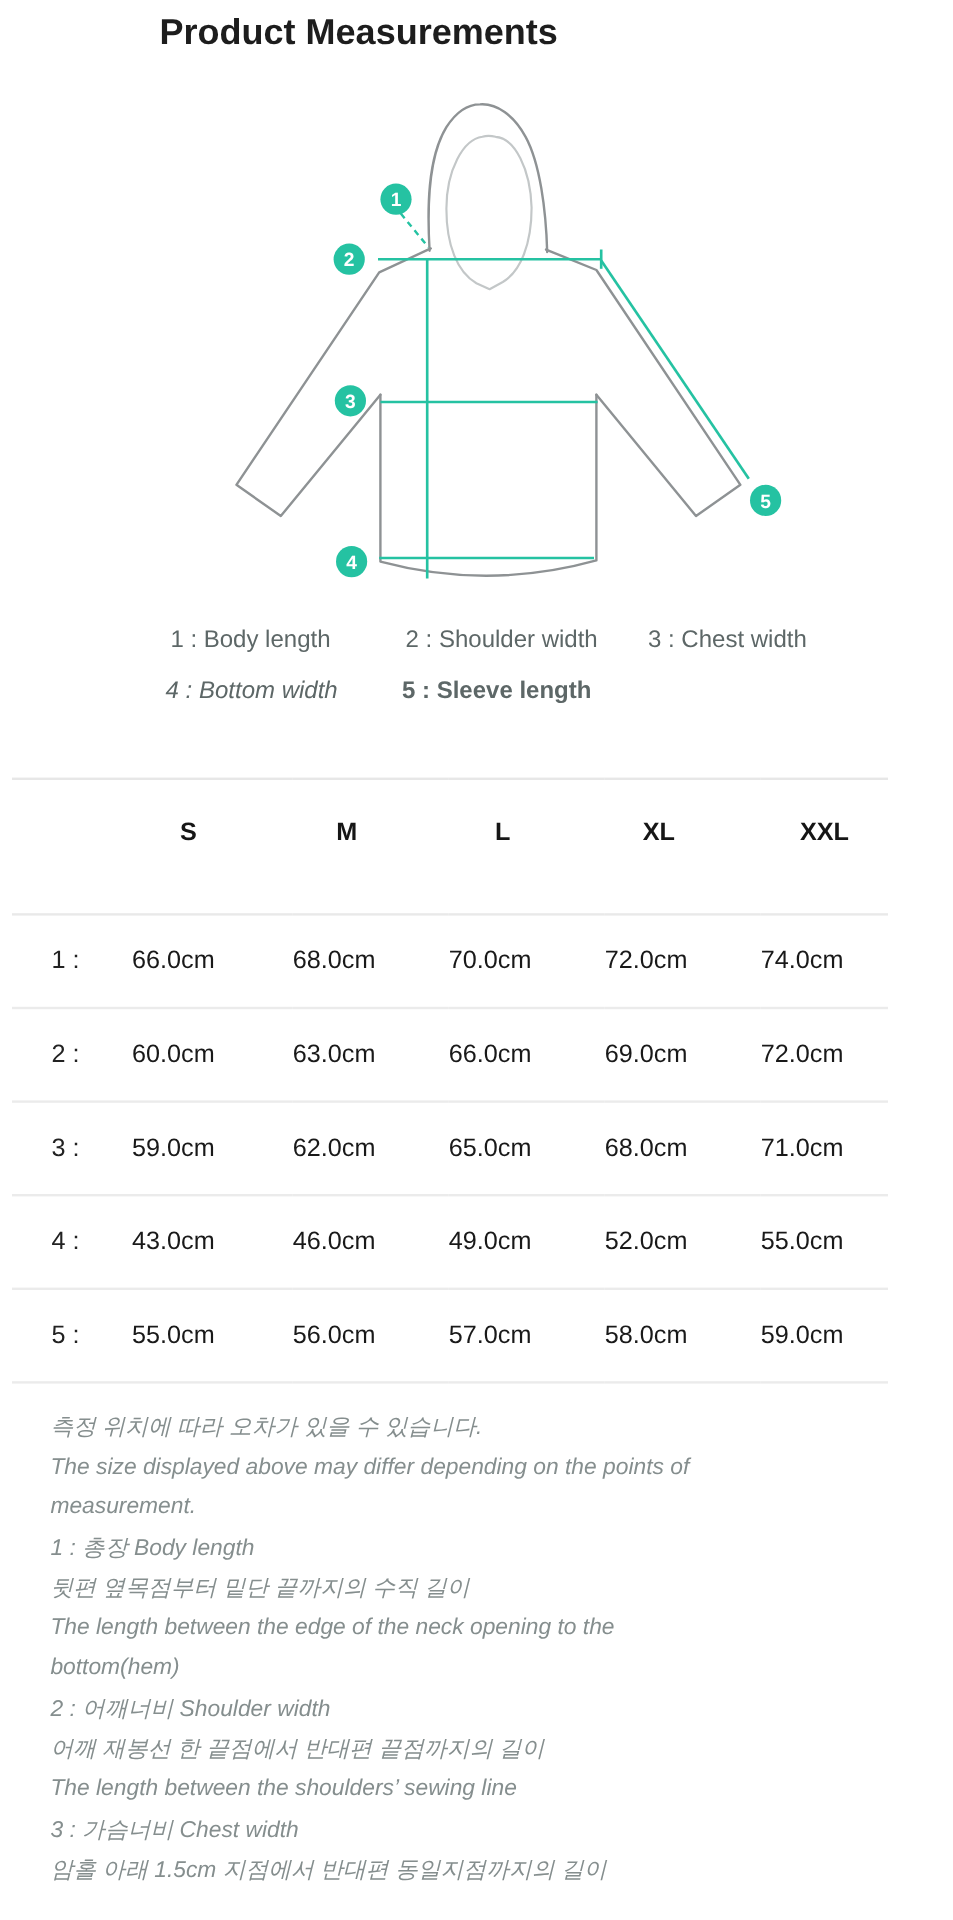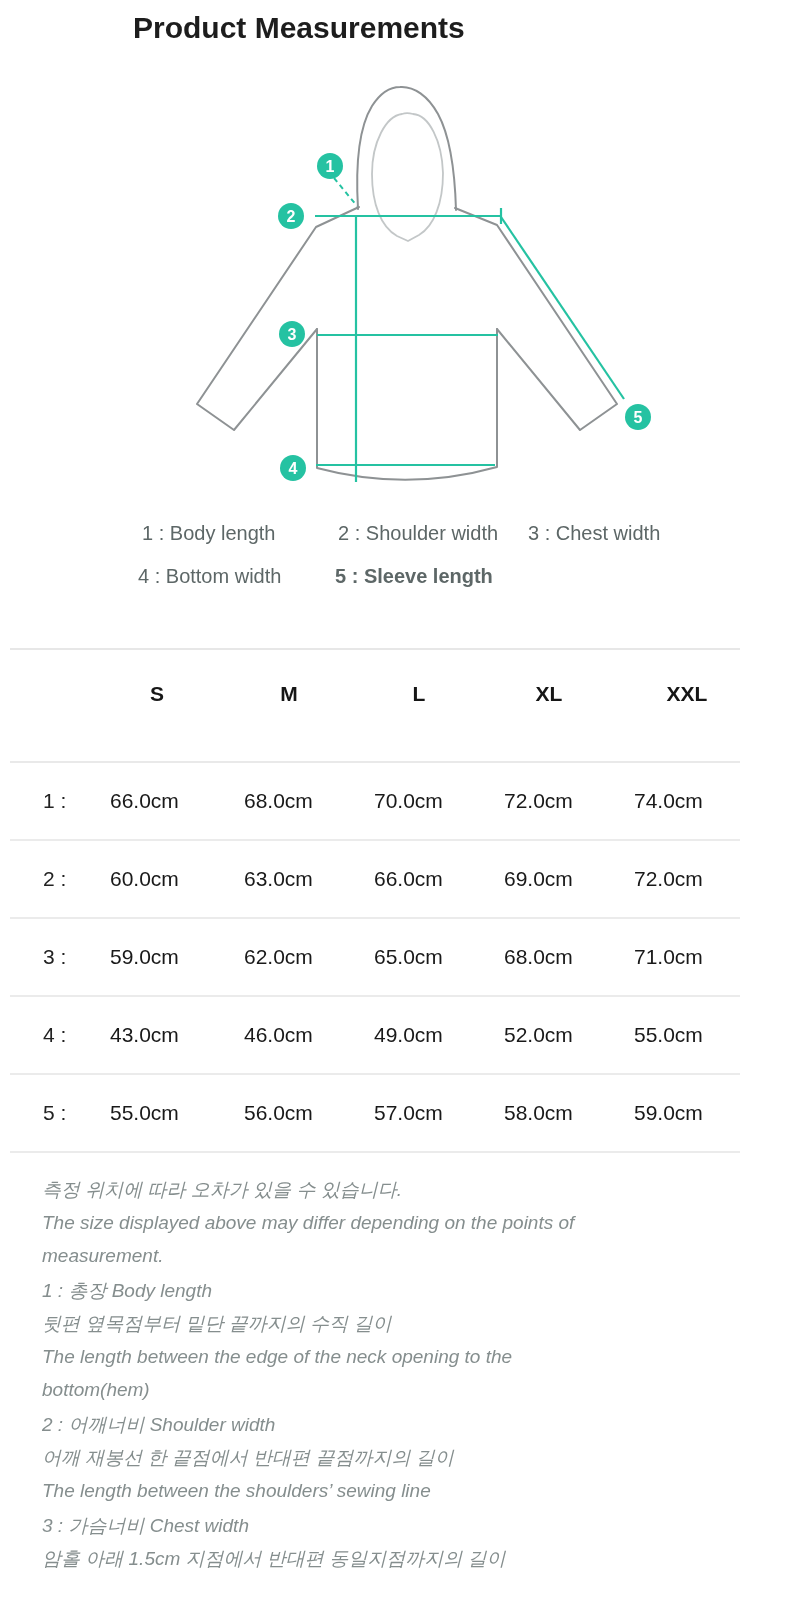--- a/index.html
+++ b/index.html
@@ -7,22 +7,22 @@
           font-family:"Liberation Sans","DejaVu Sans",sans-serif; }
 
   .title { position:absolute; left:133px; top:10px; margin:0; font-size:30px; line-height:36px;
            font-weight:700; color:#1d1d1d; white-space:nowrap; }
 
   .diagram { position:absolute; left:0; top:70px; }
 
   .legend-item { position:absolute; font-size:20px; line-height:26px; color:#5d6767; white-space:nowrap; }
   .li-1 { left:142px; top:520px; }
   .li-2 { left:338px; top:520px; }
-  .li-3 { left:528px; top:520px; }
-  .li-4 { left:138px; top:563px; }
+  .li-3 { left:540px; top:520px; }
+  .li-4 { left:138px; top:563px;font-style:italic; }
   .li-5 { left:335px; top:563px;font-weight:bold; }
 
   .size-table { position:absolute; left:10px; top:648px; width:730px; border-collapse:collapse;
                 border-top:2px solid #e7e7e7; }
   .size-table thead tr { border-bottom:2px solid #e9e9e9; }
   .size-table tbody tr { border-bottom:2px solid #ebebeb; }
   .size-table th { height:87px; font-size:21px; font-weight:700; color:#161616;
                    text-align:center; vertical-align:middle; padding:0 0 24px 0; }
   .size-table td { height:76px; font-size:21px; font-weight:400; color:#191919;
                    text-align:left; vertical-align:middle; padding:0; }

